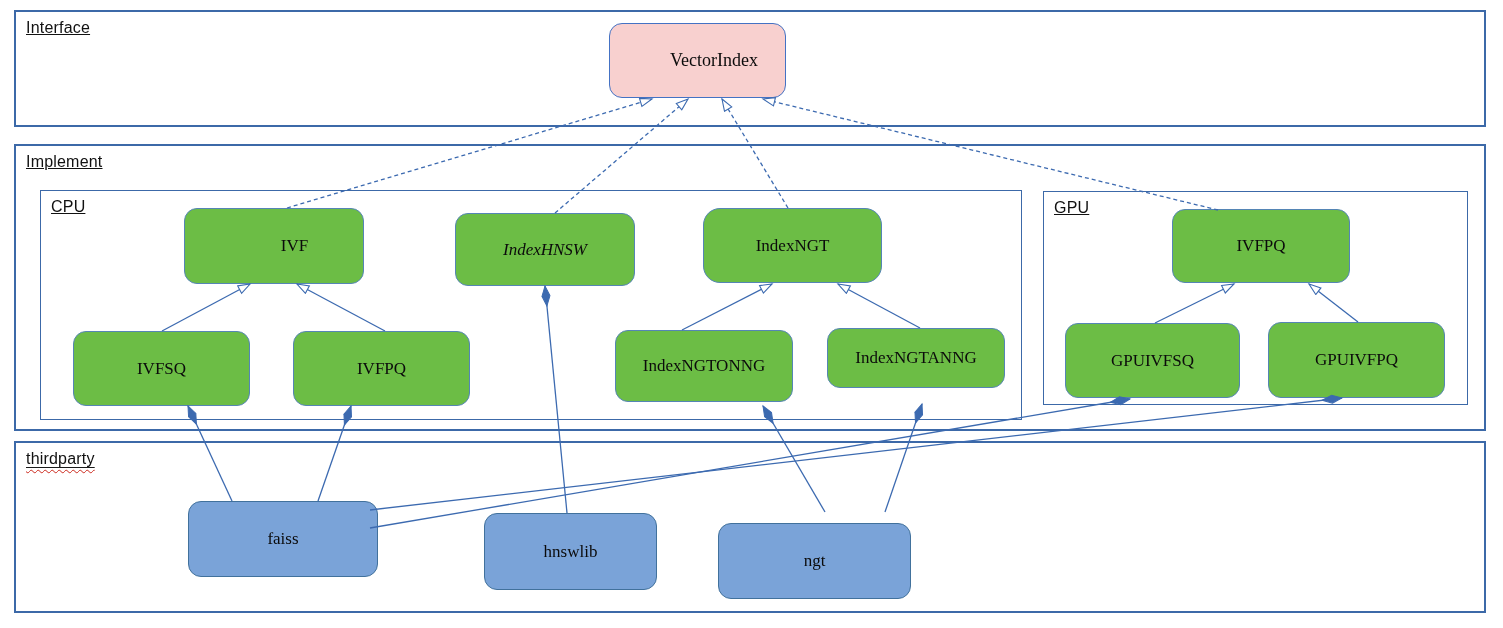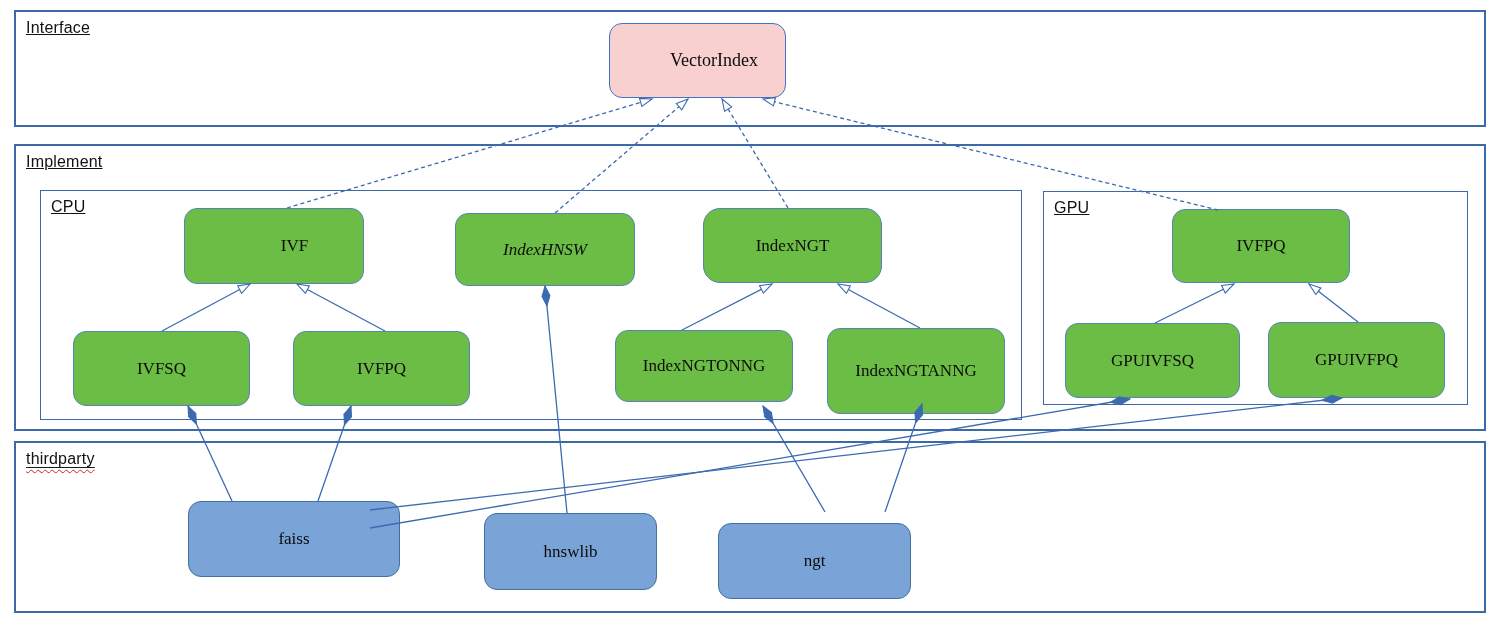--- a/index.html
+++ b/index.html
@@ -94,33 +94,33 @@
       </div>
       <div class="node node-implementation" style="left: 73px; top: 331px; width: 177px; height: 75px;">
         <span class="nlabel">IVFSQ</span>
       </div>
       <div class="node node-implementation" style="left: 293px; top: 331px; width: 177px; height: 75px;">
         <span class="nlabel">IVFPQ</span>
       </div>
       <div class="node node-implementation" style="left: 615px; top: 330px; width: 178px; height: 72px;">
         <span class="nlabel">IndexNGTONNG</span>
       </div>
-      <div class="node node-implementation" style="left: 827px; top: 328px; width: 178px; height: 86px; align-items: center;">
+      <div class="node node-implementation" style="left: 827px; top: 328px; width: 178px; height: 60px; align-items: center;">
         <span class="nlabel">IndexNGTANNG</span>
       </div>
       <div class="node node-implementation" style="left: 1172px; top: 209px; width: 178px; height: 74px;">
         <span class="nlabel">IVFPQ</span>
       </div>
       <div class="node node-implementation" style="left: 1065px; top: 323px; width: 175px; height: 75px;">
         <span class="nlabel">GPUIVFSQ</span>
       </div>
       <div class="node node-implementation" style="left: 1268px; top: 322px; width: 177px; height: 76px;">
         <span class="nlabel">GPUIVFPQ</span>
       </div>
-      <div class="node node-thirdparty" style="left: 188px; top: 501px; width: 212px; height: 76px;">
+      <div class="node node-thirdparty" style="left: 188px; top: 501px; width: 190px; height: 76px;">
         <span class="nlabel">faiss</span>
       </div>
       <div class="node node-thirdparty" style="left: 484px; top: 513px; width: 173px; height: 77px;">
         <span class="nlabel">hnswlib</span>
       </div>
       <div class="node node-thirdparty" style="left: 718px; top: 512px; width: 193px; height: 76px; margin-top: 11px;">
         <span class="nlabel">ngt</span>
       </div>
     </div>
 

